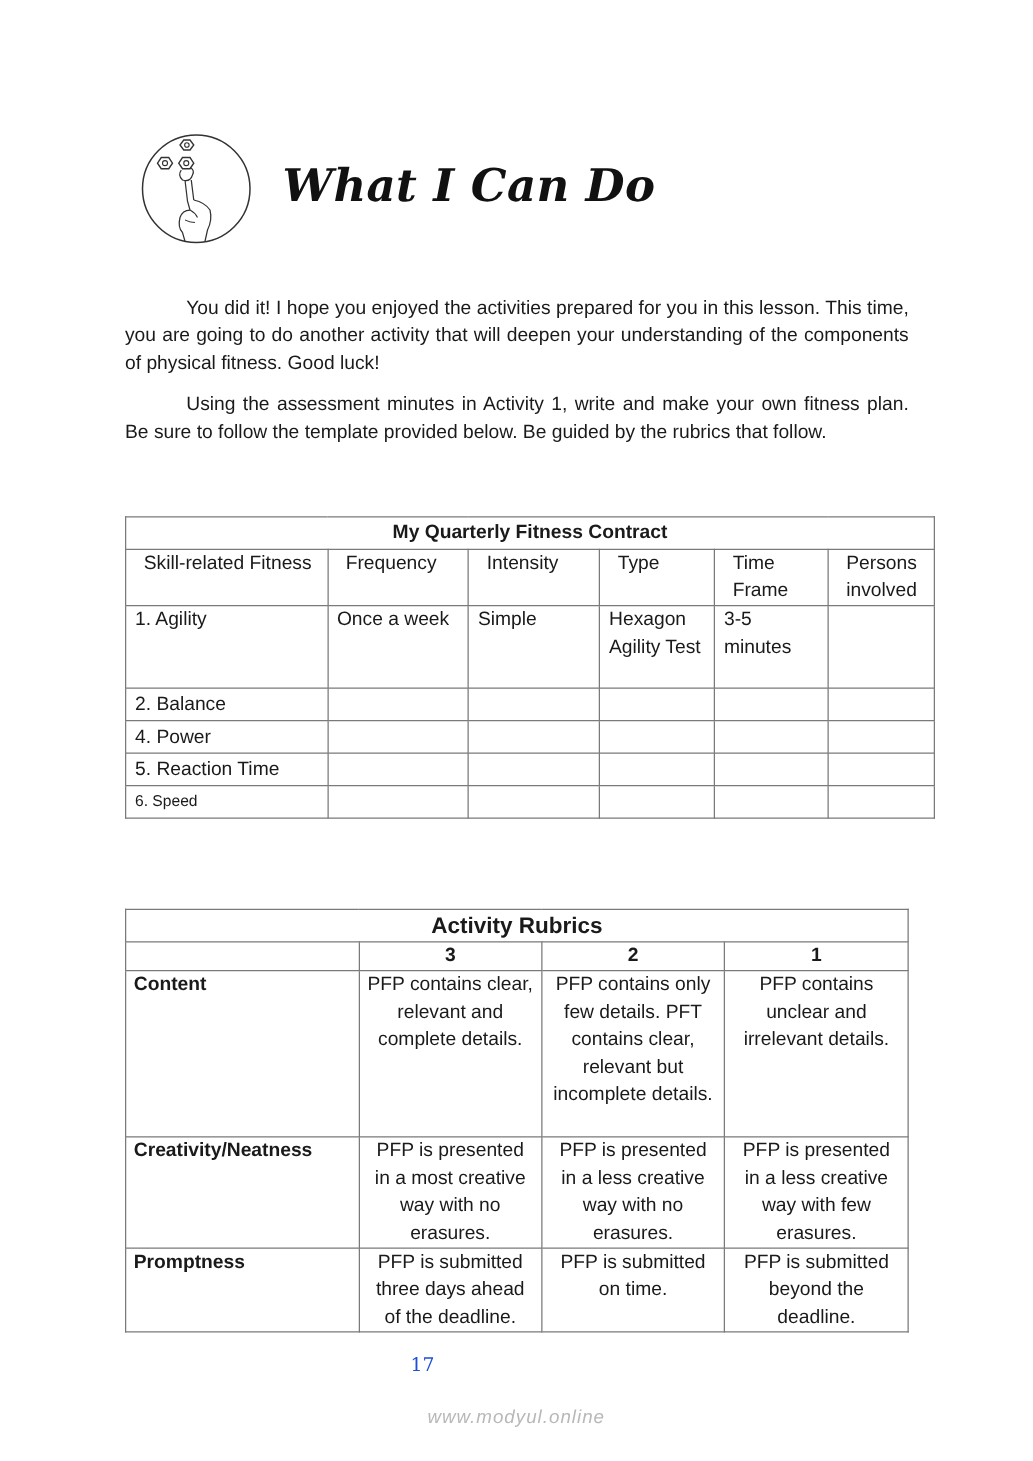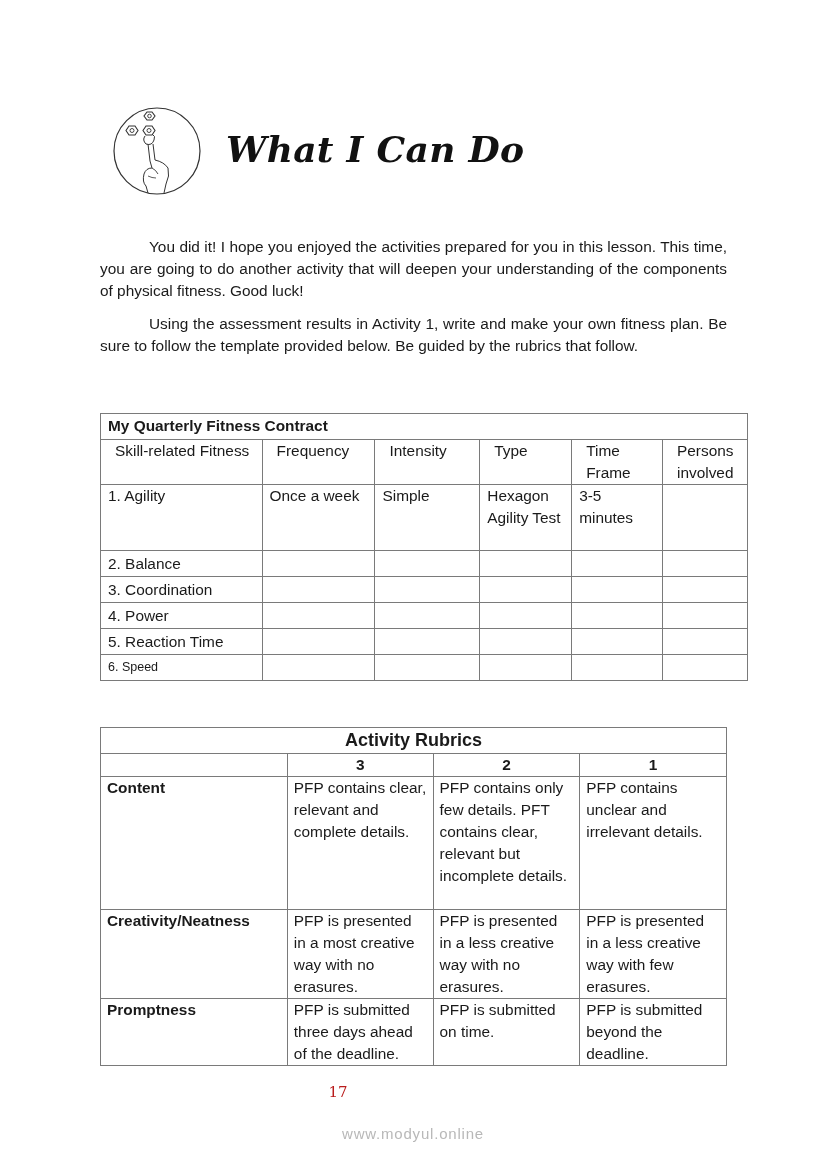--- a/index.html
+++ b/index.html
@@ -12,41 +12,41 @@
   .para { position:absolute; left:100px; width:627px; font-size:15.4px; line-height:22px; text-align:justify; color:#1a1a1a; }
   .para .indent { display:inline-block; width:49px; }
   #p1 { top:236px; }
   #p2 { top:313px; }
 
   table { border-collapse:collapse; position:absolute; }
   td, th { border:1px solid #7a7a7a; padding:0; vertical-align:top; font-size:15.4px; line-height:22px; font-weight:normal; color:#1a1a1a; }
 
   
   #contract { left:100px; top:413px; width:648px; border:1.5px solid #8c8c8c; }
-  #contract .caption-cell { text-align:left; font-weight:bold; height:24px; padding-top:1px; }
+  #contract .caption-cell { text-align:center; font-weight:bold; height:24px; padding-top:1px; }
   #contract td { padding:0 7px; }
   #contract .hdr td { height:44px;padding-left:14px; }
   #contract .c-center { }
   #contract .row-agility td { height:65px; }
   #contract .row-small td { height:25px; line-height:25px; }
   #contract .tiny { font-size:12.5px; line-height:16px; padding-top:0; }
 
   
   #rubrics { left:100px; top:727px; width:627px; border:1.5px solid #8c8c8c;padding-left:48px; }
   #rubrics .caption-cell { text-align:center; font-weight:bold; font-size:18px; height:25px; line-height:25px; }
   #rubrics .levels td { text-align:center; font-weight:bold; height:22px; line-height:22px; }
   #rubrics td { padding:0 6px; }
   #rubrics .crit { font-weight:bold; }
-  #rubrics .desc { }
+  #rubrics .desc { text-align:center; }
   #rubrics .row-content td { height:132px;margin-left:48px; }
   #rubrics .row-creat td { height:88px; }
   #rubrics .row-prompt td { height:66px; }
 
-  .page-num { position:absolute; left:0; width:676px; top:1083px; text-align:center; font-family:"DejaVu Serif", serif; font-size:15px; color:#b91c1c; }
-  .watermark { position:absolute; left:0; width:826px; top:1125px; text-align:center; font-size:15px; color:#b8b8b8; letter-spacing:0.8px; }
+  .page-num { position:absolute; left:0; width:676px; top:1083px; text-align:center; font-family:"DejaVu Serif", serif; font-size:15px; color:#1d4ed8; }
+  .watermark { position:absolute; left:0; width:826px; top:1125px; text-align:center; font-size:15px; color:#b8b8b8; letter-spacing:0.8px;font-style:italic; }
 </style>
 </head>
 <body>
 
 <div class="page">
 
   <svg class="header-icon" viewBox="0 0 90 90">
     <circle cx="45" cy="45" r="43" fill="none" stroke="#333" stroke-width="1.2"></circle>
     <polygon points="35,6 40,6 43,10 40,14 35,14 32,10" fill="#fff" stroke="#333" stroke-width="1.1"></polygon>
     <circle cx="37.5" cy="10" r="1.8" fill="none" stroke="#333" stroke-width="0.9"></circle>
@@ -59,21 +59,21 @@
     <path d="M41,38 L43,54" fill="none" stroke="#333" stroke-width="1"></path>
     <path d="M43,54 Q52,56 56,62 Q58,70 54,78 L52,87" fill="none" stroke="#333" stroke-width="1"></path>
     <path d="M40,62 Q34,62 32,68 Q30,76 34,80 L36,87" fill="none" stroke="#333" stroke-width="1"></path>
     <path d="M40,62 Q44,64 46,68" fill="none" stroke="#333" stroke-width="0.9"></path>
     <path d="M36,70 Q40,72 44,72" fill="none" stroke="#333" stroke-width="0.8"></path>
   </svg>
 
   <div class="title">What I Can Do</div>
 
   <div class="para" id="p1"><span class="indent"></span><span>You did it! I hope you enjoyed the activities prepared for you in this lesson. This time, you are going to do another activity that will deepen your understanding of the components of physical fitness. Good luck!</span></div>
-  <div class="para" id="p2"><span class="indent"></span><span>Using the assessment results in Activity 1, write and make your own fitness plan. Be sure to follow the template provided below. Be guided by the rubrics that follow.</span></div>
+  <div class="para" id="p2"><span class="indent"></span><span>Using the assessment minutes in Activity 1, write and make your own fitness plan. Be sure to follow the template provided below. Be guided by the rubrics that follow.</span></div>
 
   <table id="contract">
     <colgroup>
       <col style="width:162px">
         <col style="width:113px">
         <col style="width:105px">
         <col style="width:92px">
         <col style="width:91px">
         <col style="width:85px">
     </colgroup>
@@ -92,28 +92,20 @@
     <tr class="row-agility">
       <td>1. Agility</td>
       <td>Once a week</td>
       <td>Simple</td>
       <td>Hexagon Agility Test</td>
       <td>3-5 minutes</td>
       <td></td>
     </tr>
     <tr class="row-small">
       <td>2. Balance</td>
-      <td></td>
-      <td></td>
-      <td></td>
-      <td></td>
-      <td></td>
-    </tr>
-    <tr class="row-small">
-      <td>3. Coordination</td>
       <td></td>
       <td></td>
       <td></td>
       <td></td>
       <td></td>
     </tr>
     <tr class="row-small">
       <td>4. Power</td>
       <td></td>
       <td></td>

